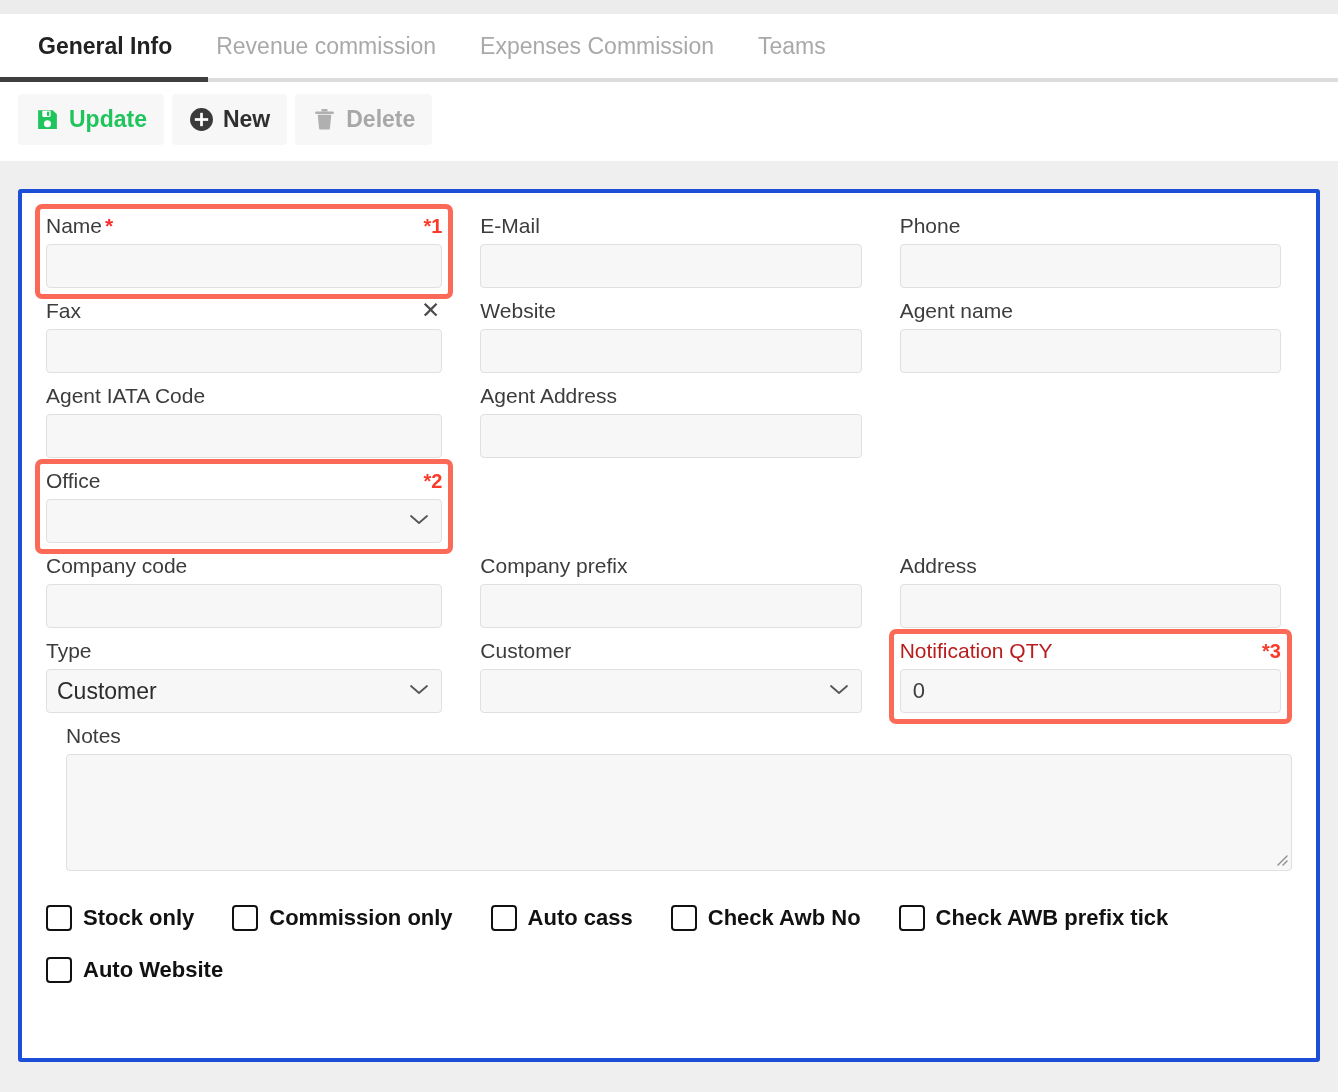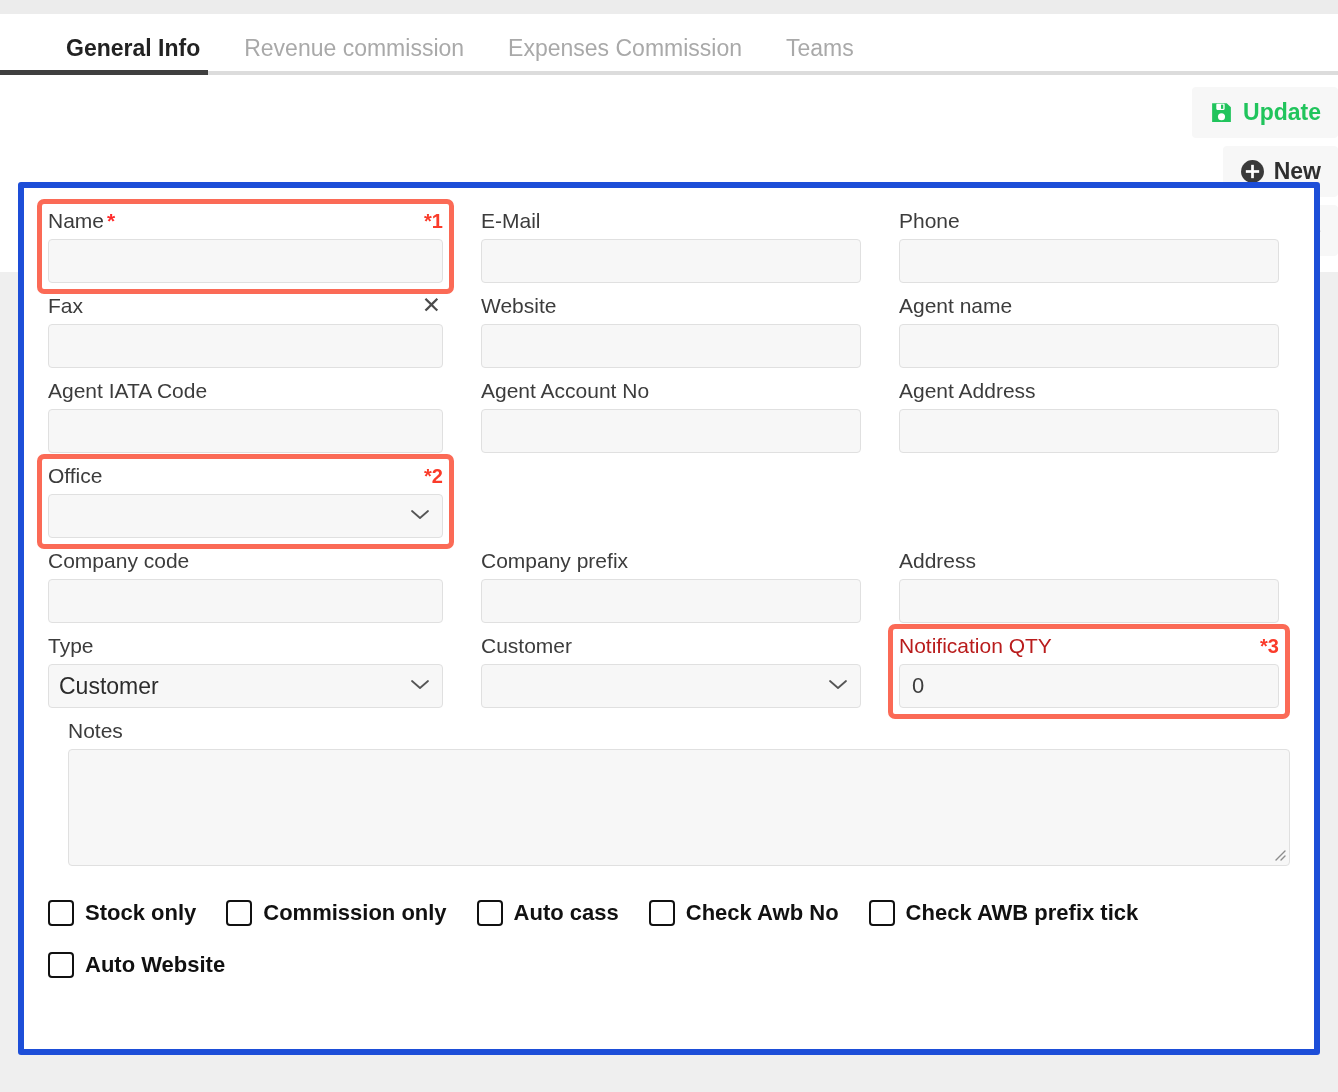--- a/index.html
+++ b/index.html
@@ -12,24 +12,24 @@
   }
 
   .page { position: relative; width: 1338px; height: 1092px; background: #efefef; }
 
   
   .top-strip { height: 14px; background: #ececec; width: 100%; }
 
   
   .tabbar {
     background: #ffffff;
-    height: 61px;
-    padding: 0 0 0 44px;
+    height: 68px;
+    padding: 0 0 0 16px;
     display: flex;
-    align-items: flex-end;
+    align-items: center;
     position: relative;
   }
   .tab {
     font-size: 23px;
     color: #a9a9a9;
     padding: 12px 22px 14px 22px;
     white-space: nowrap;
     cursor: pointer;
     position: relative;
     line-height: 1.1;
@@ -48,22 +48,21 @@
     height: 5px;
     background: #3f3f3f;
   }
 
   
   .toolbar {
     background: #ffffff;
     padding: 12px 0 16px 18px;
     display: flex;
     gap: 8px;
-    align-items: flex-end;
-    flex-direction: column;
+    align-items: flex-start;
   }
   .tbtn {
     display: inline-flex;
     align-items: center;
     gap: 9px;
     background: #f7f7f7;
     border: none;
     border-radius: 4px;
     padding: 13px 17px;
     font-size: 23px;
@@ -74,25 +73,25 @@
   }
   .tbtn-update { color: #20c45c; }
   .tbtn-new { color: #2f2f2f; }
   .tbtn-delete { color: #a8a8a8; cursor: default; }
   .tbtn svg { display: block; flex: none; }
 
   
   .card {
     position: absolute;
     left: 18px;
-    top: 182px;
+    top: 189px;
     width: 1302px;
     height: 873px;
     background: #ffffff;
-    border: 6px solid #1d4ed8;
+    border: 4px solid #1d4ed8;
     border-radius: 3px;
     padding: 16px 18px 0 18px;
   }
 
   .row {
     display: flex;
     gap: 0;
     margin-bottom: 0;
   }
   .col {
@@ -197,21 +196,21 @@
     position: absolute;
     right: 4px; bottom: 5px;
     width: 16px; height: 16px;
     pointer-events: none;
   }
 
   
   .check-row {
     display: flex;
     align-items: center;
-    gap: 4px;
+    gap: 12px;
     padding: 0 6px;
     margin-top: 34px;
     flex-wrap: nowrap;
   }
   .check-row.second { margin-top: 26px; }
   .cbitem {
     display: inline-flex;
     align-items: center;
     gap: 11px;
     margin-right: 26px;
@@ -349,28 +348,20 @@
           <input class="finput" value="" style="">
         </div>
       </div>
     </div>
 
     <div class="row">
       <div class="col">
         <div class="fgroup">
           <div class="flabel">
             <span class="ltext">Agent IATA Code</span>
-          </div>
-          <input class="finput" value="" style="">
-        </div>
-      </div>
-      <div class="col">
-        <div class="fgroup">
-          <div class="flabel">
-            <span class="ltext">Agent Account No</span>
           </div>
           <input class="finput" value="" style="">
         </div>
       </div>
       <div class="col">
         <div class="fgroup">
           <div class="flabel">
             <span class="ltext">Agent Address</span>
           </div>
           <input class="finput" value="" style="">

